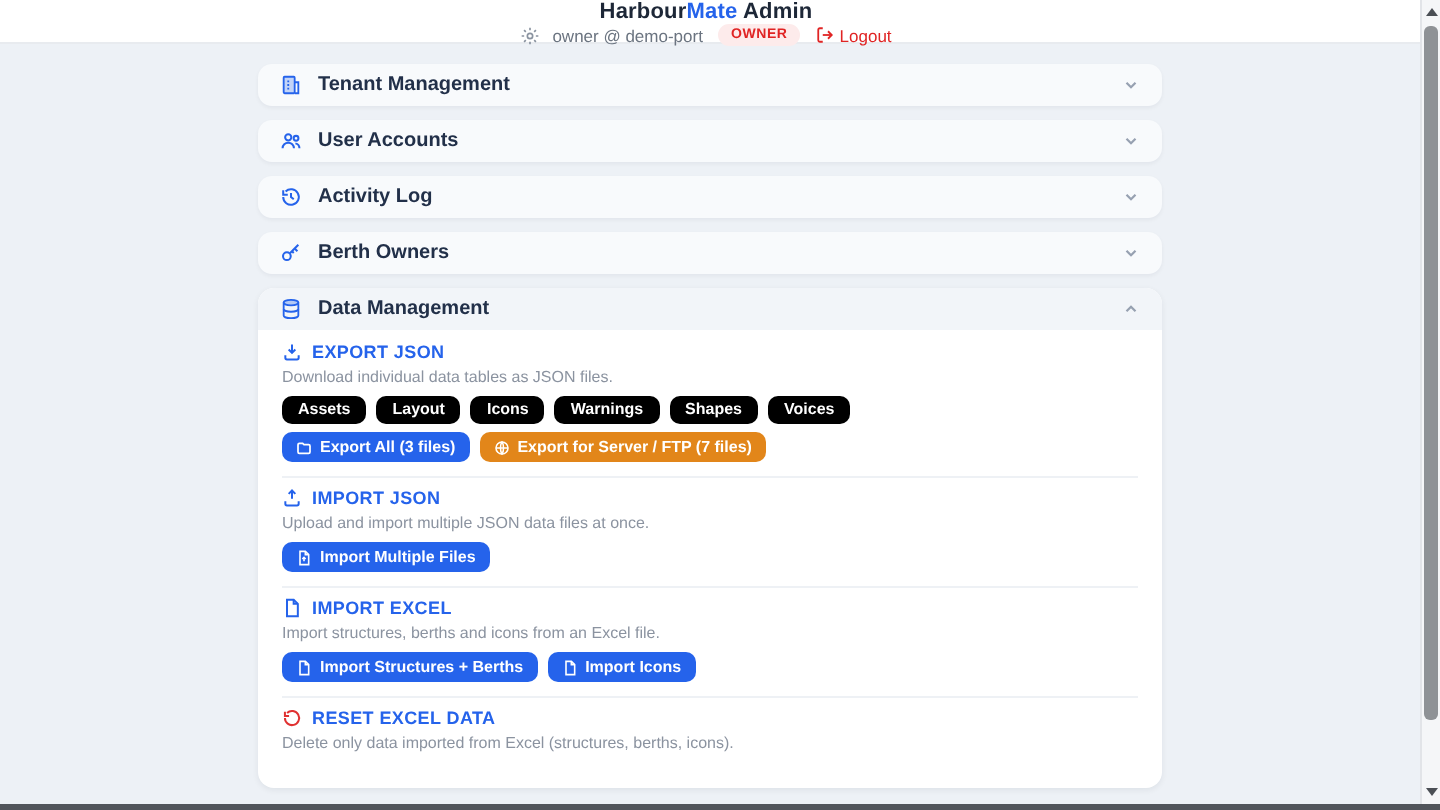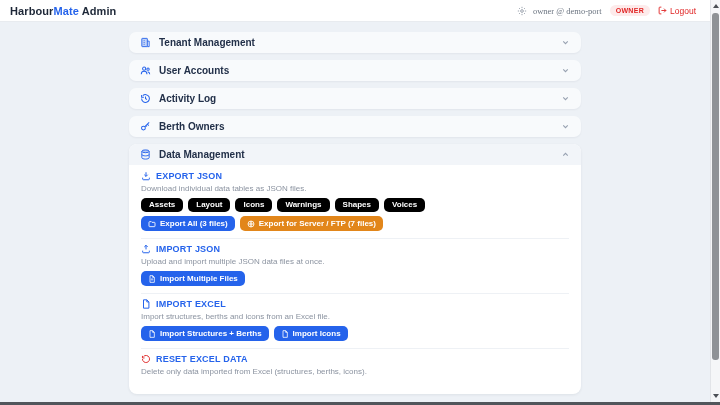--- a/index.html
+++ b/index.html
@@ -9,25 +9,26 @@
     background:#edf1f6;
     position:relative;
   }
   svg { display:block; }
 
   
   .topbar {
     height:22px; background:#ffffff; border-bottom:1px solid #e8ebef;
     display:flex; align-items:center; justify-content:space-between;
     padding:0 24px 0 10px;
+    flex-direction:column;
   }
   .brand { font-size:11px; font-weight:700; color:#1d2737; letter-spacing:.1px; }
   .brand .mate { color:#2563eb; }
   .top-right { display:flex; align-items:center; gap:8px; }
-  .account { display:flex; align-items:center; gap:6px; color:#6b7480; font-size:8.5px;font-family:Liberation Serif, serif; }
+  .account { display:flex; align-items:center; gap:6px; color:#6b7480; font-size:8.5px; }
   .account svg { width:10px; height:10px; color:#8a93a0; }
   .role-badge {
     background:#fdebeb; color:#e02424; font-size:7px; font-weight:700;
     padding:2px 6px; border-radius:7px; letter-spacing:.3px;
   }
   .logout { display:flex; align-items:center; gap:3px; color:#e02424; font-size:8.5px; cursor:pointer; }
   .logout svg { width:9px; height:9px; }
 
   
   .content-area { width:710px; padding-top:10px; }

